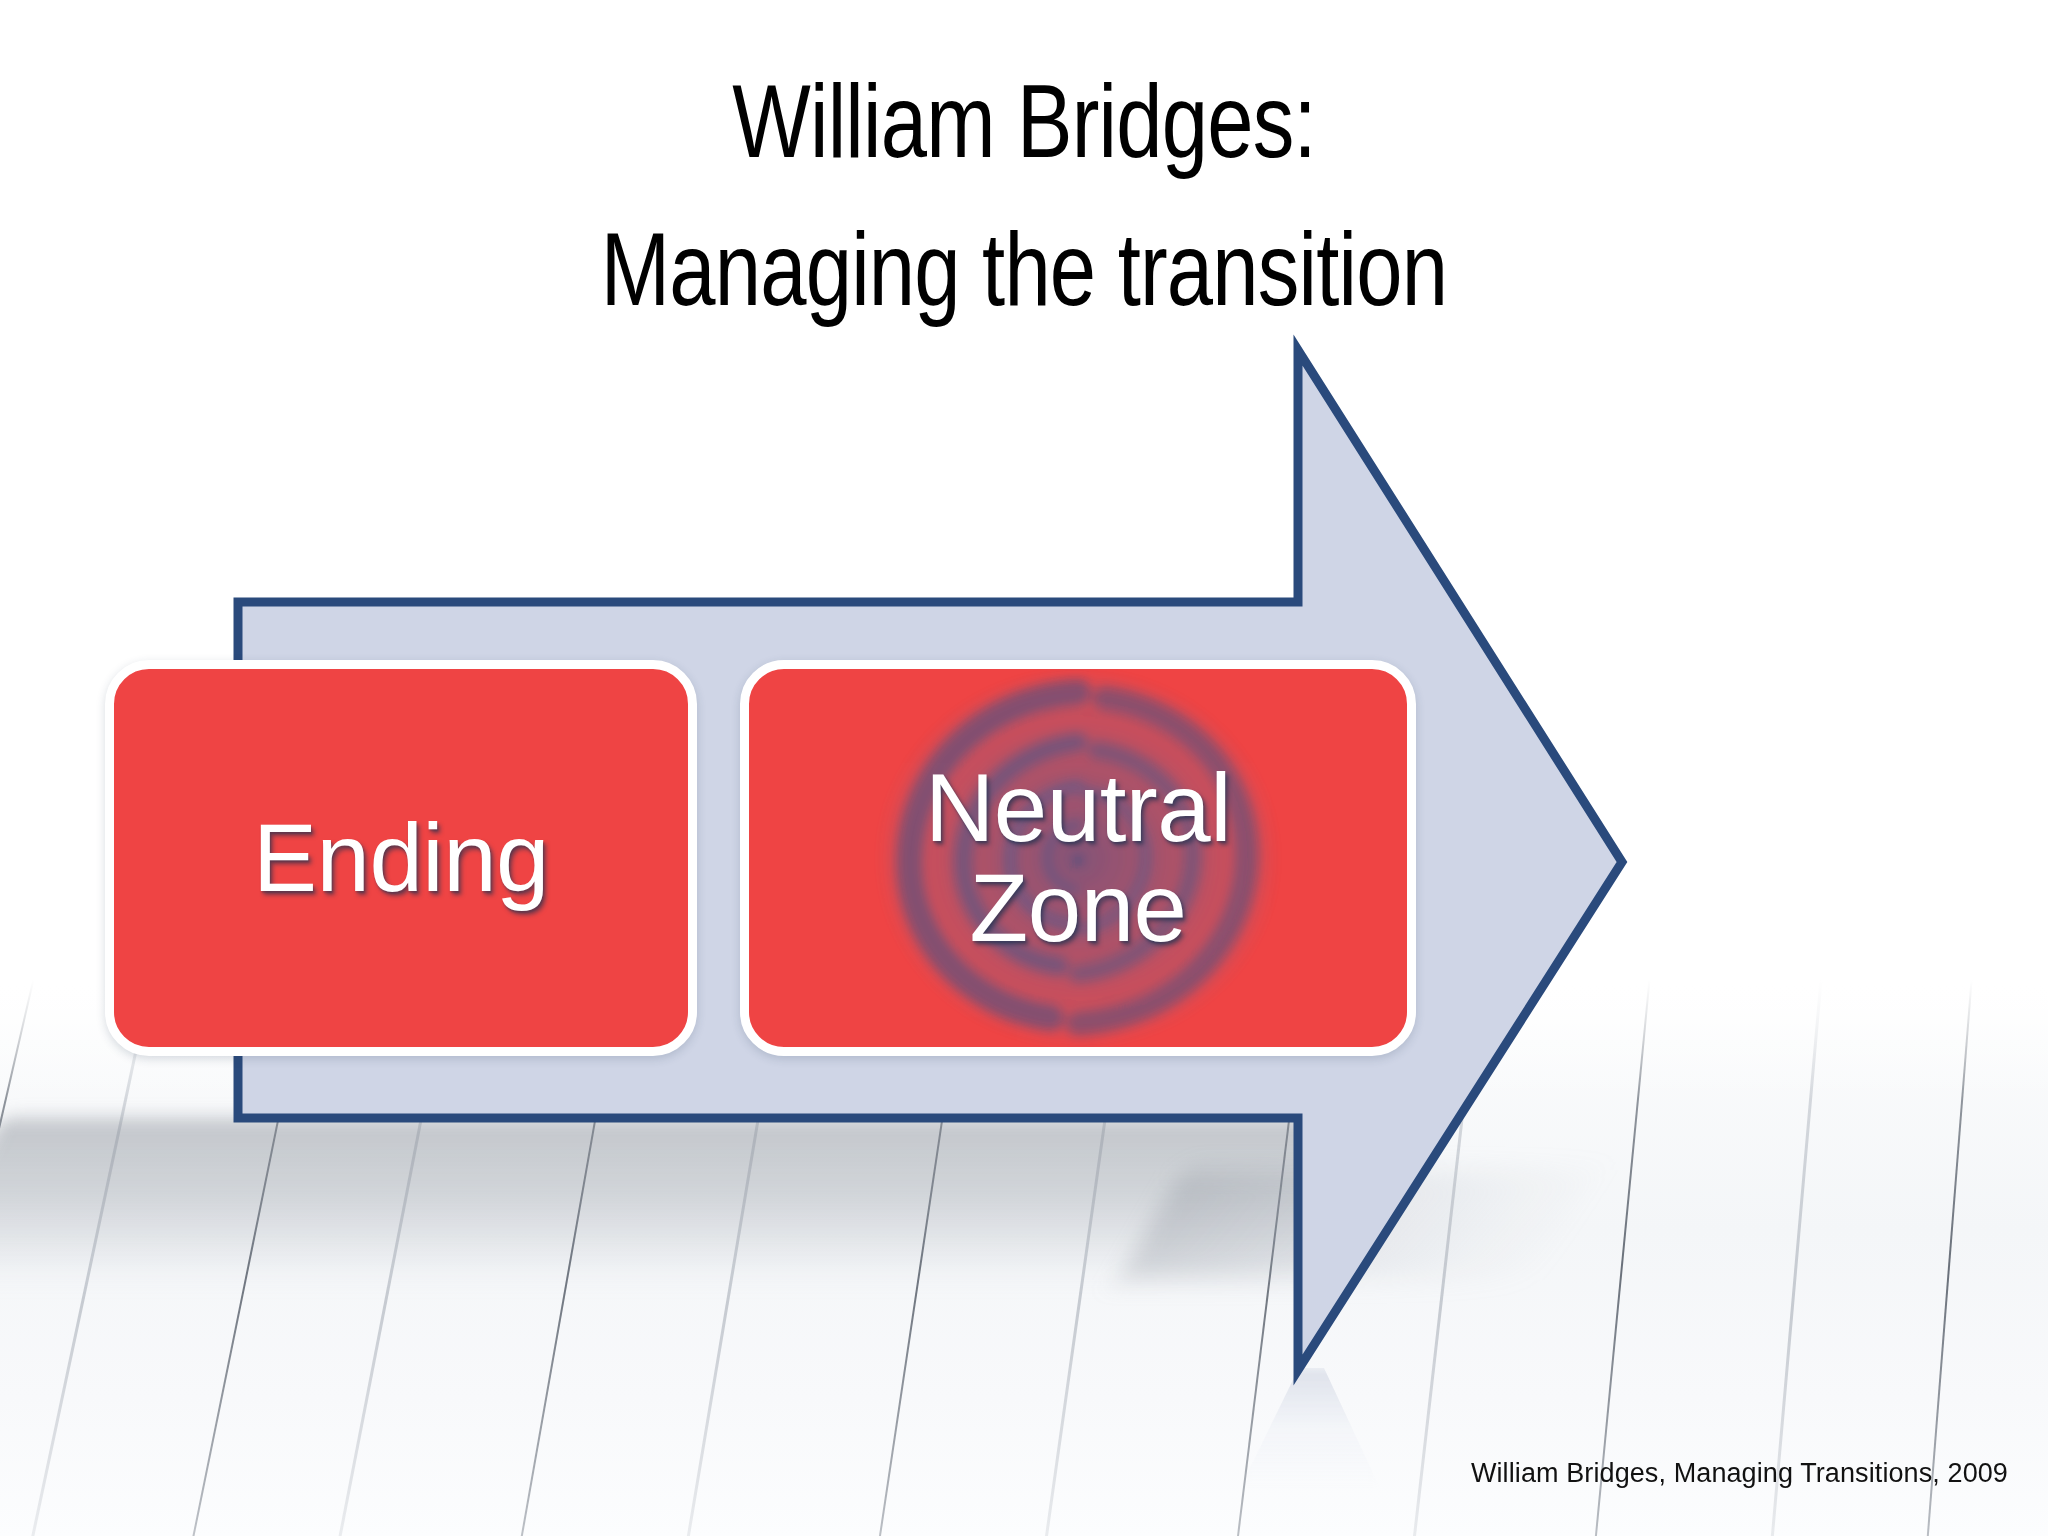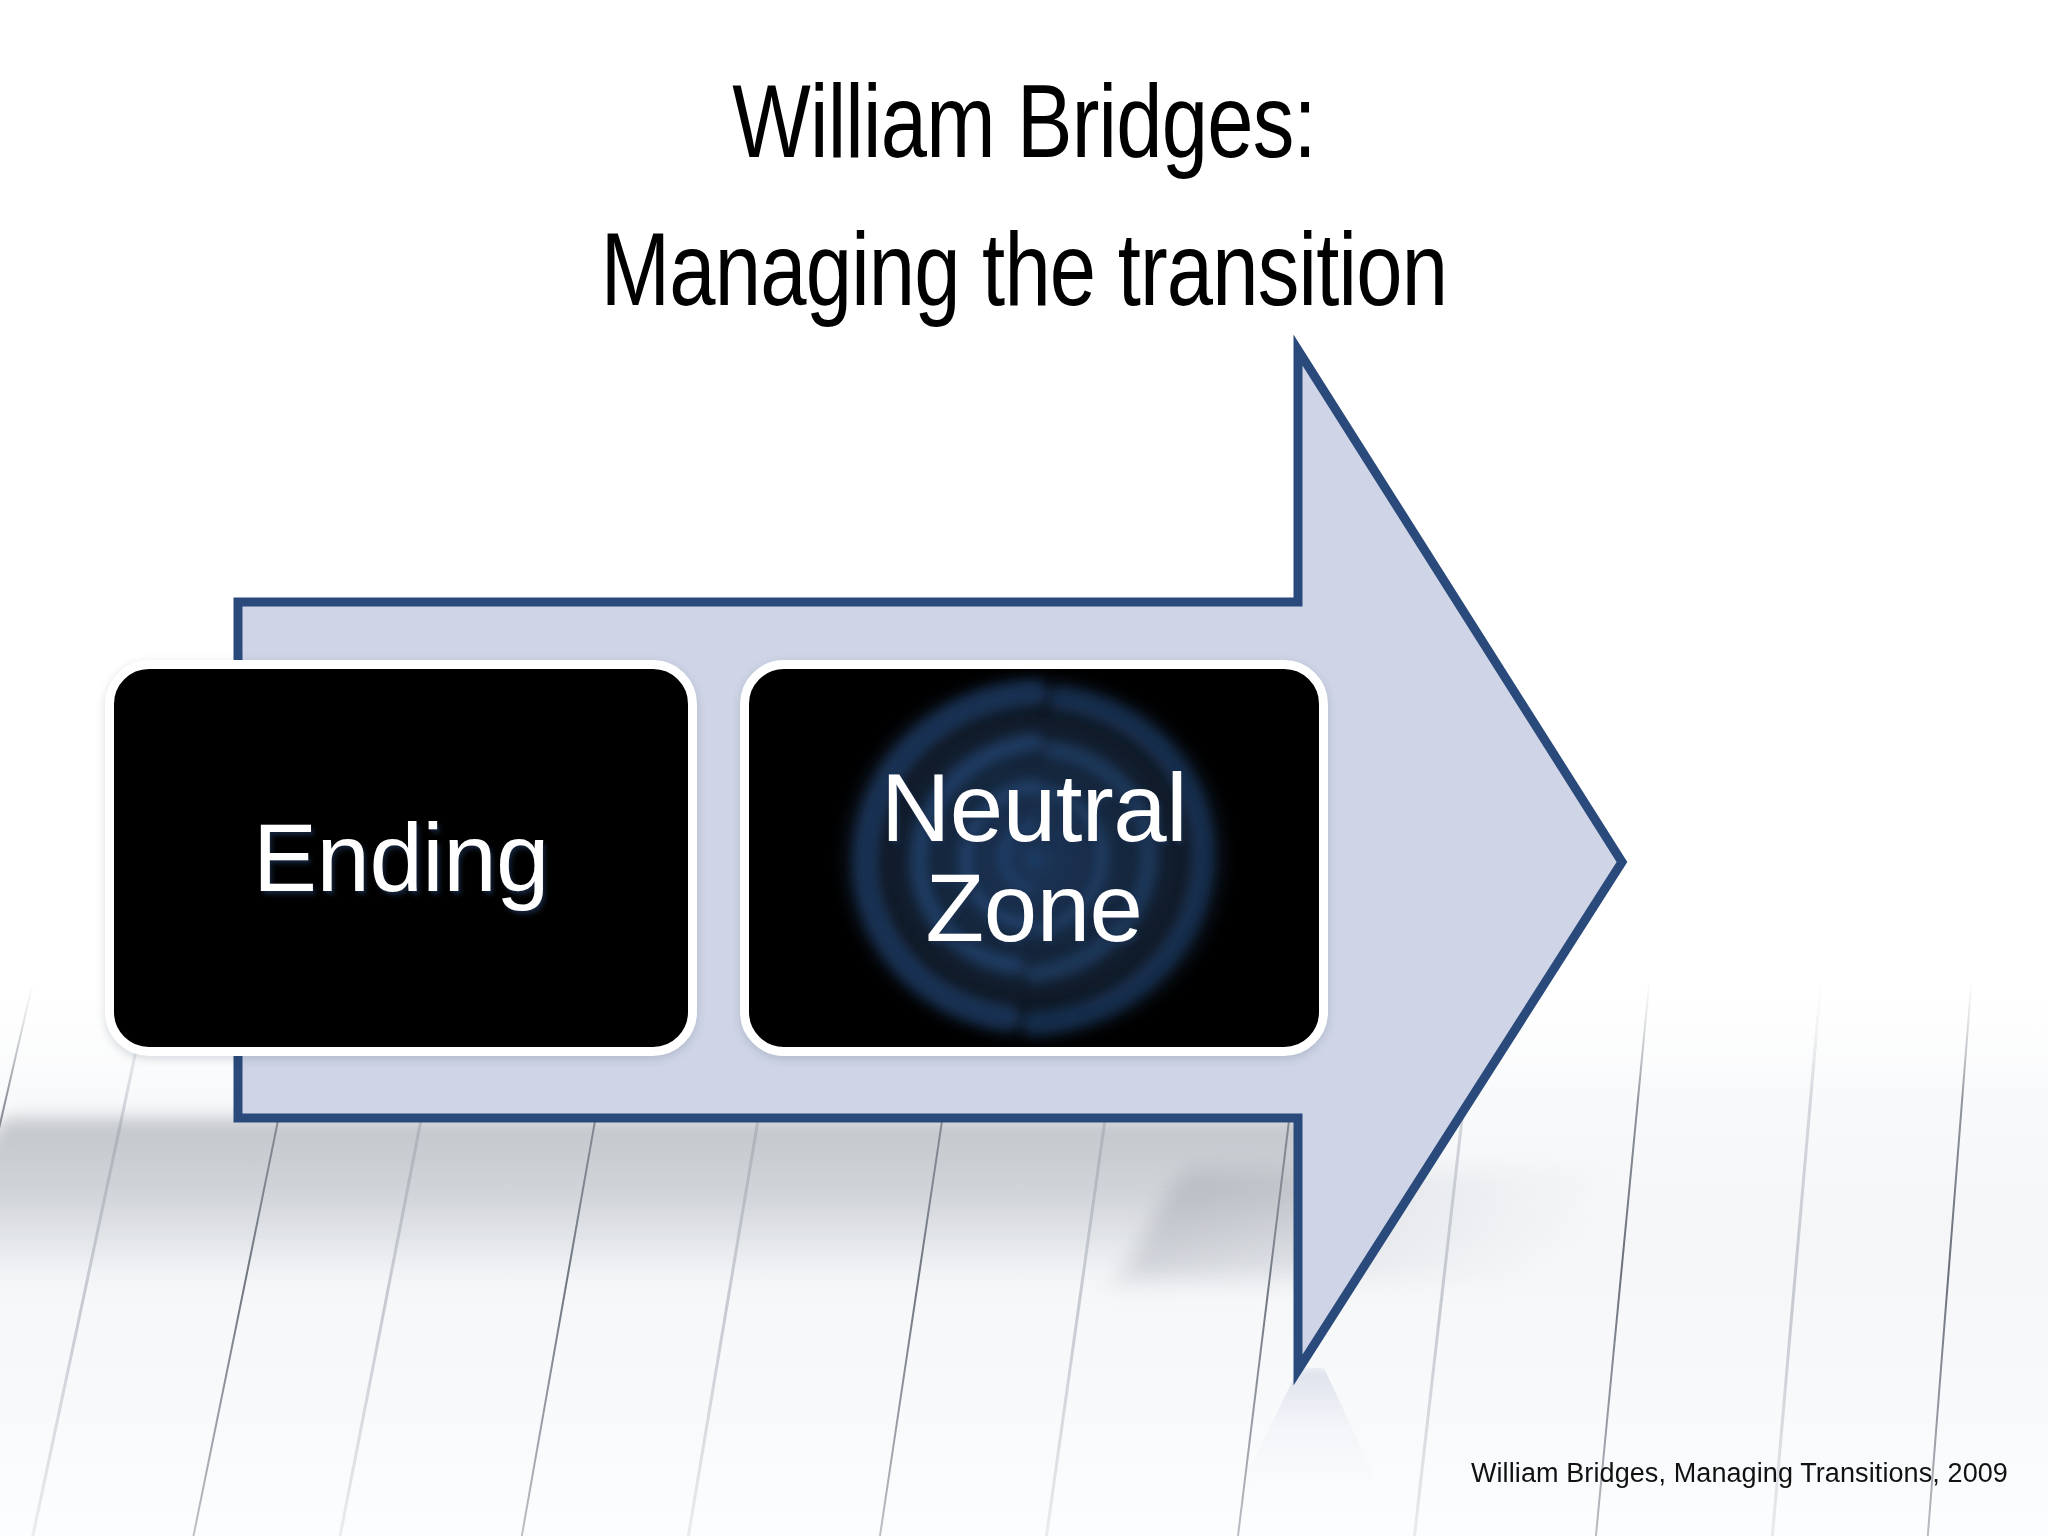--- a/index.html
+++ b/index.html
@@ -117,21 +117,21 @@
     width: 2048px;
     height: 1536px;
     pointer-events: none;
   }
 
   
   .phase-box {
     position: absolute;
     top: 660px;
     height: 396px;
-    background: #000000;
+    background: #ef4444;
     border: 9px solid #ffffff;
     border-radius: 44px;
     box-sizing: border-box;
     box-shadow: 0 3px 10px rgba(40,60,90,0.18);
     display: flex;
     align-items: center;
     justify-content: center;
     overflow: hidden;
   }
   .phase-box .label {
@@ -144,21 +144,21 @@
     line-height: 1.04;
     text-align: center;
     letter-spacing: -0.5px;
     text-shadow:
       3px 4px 4px rgba(30,50,80,0.55),
       1px 2px 2px rgba(30,50,80,0.35);
     white-space: pre-line;
   }
 
   #box-ending    { left: 105px;  width: 592px; }
-  #box-neutral   { left: 740px;  width: 588px; }
+  #box-neutral   { left: 740px;  width: 676px; }
   #box-beginning { left: 1372px; width: 576px; }
 
   
   .vortex {
     position: absolute;
     left: 50%;
     top: 50%;
     width: 430px;
     height: 400px;
     transform: translate(-50%, -50%);

